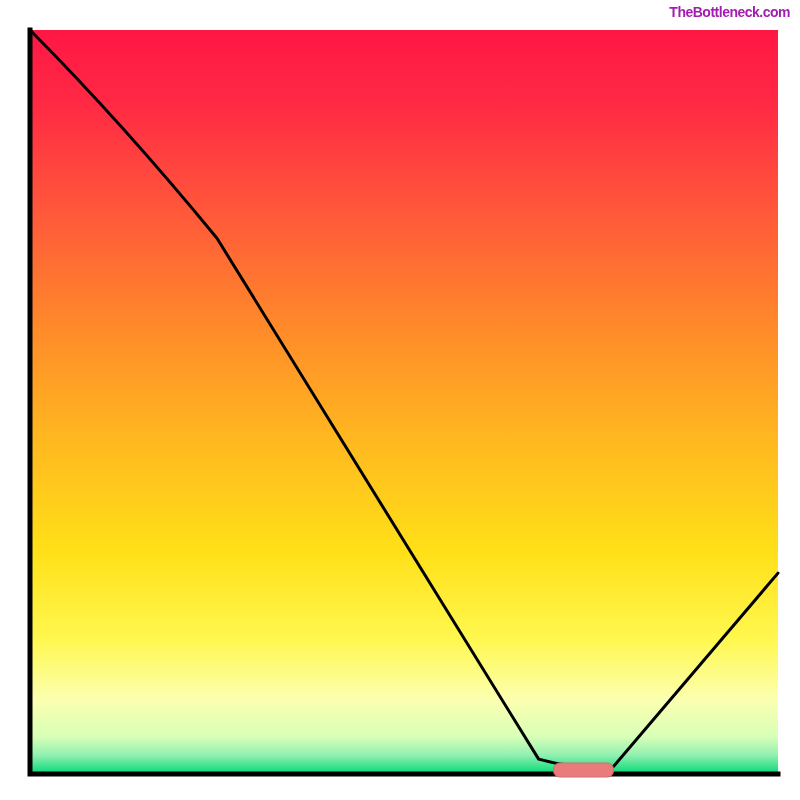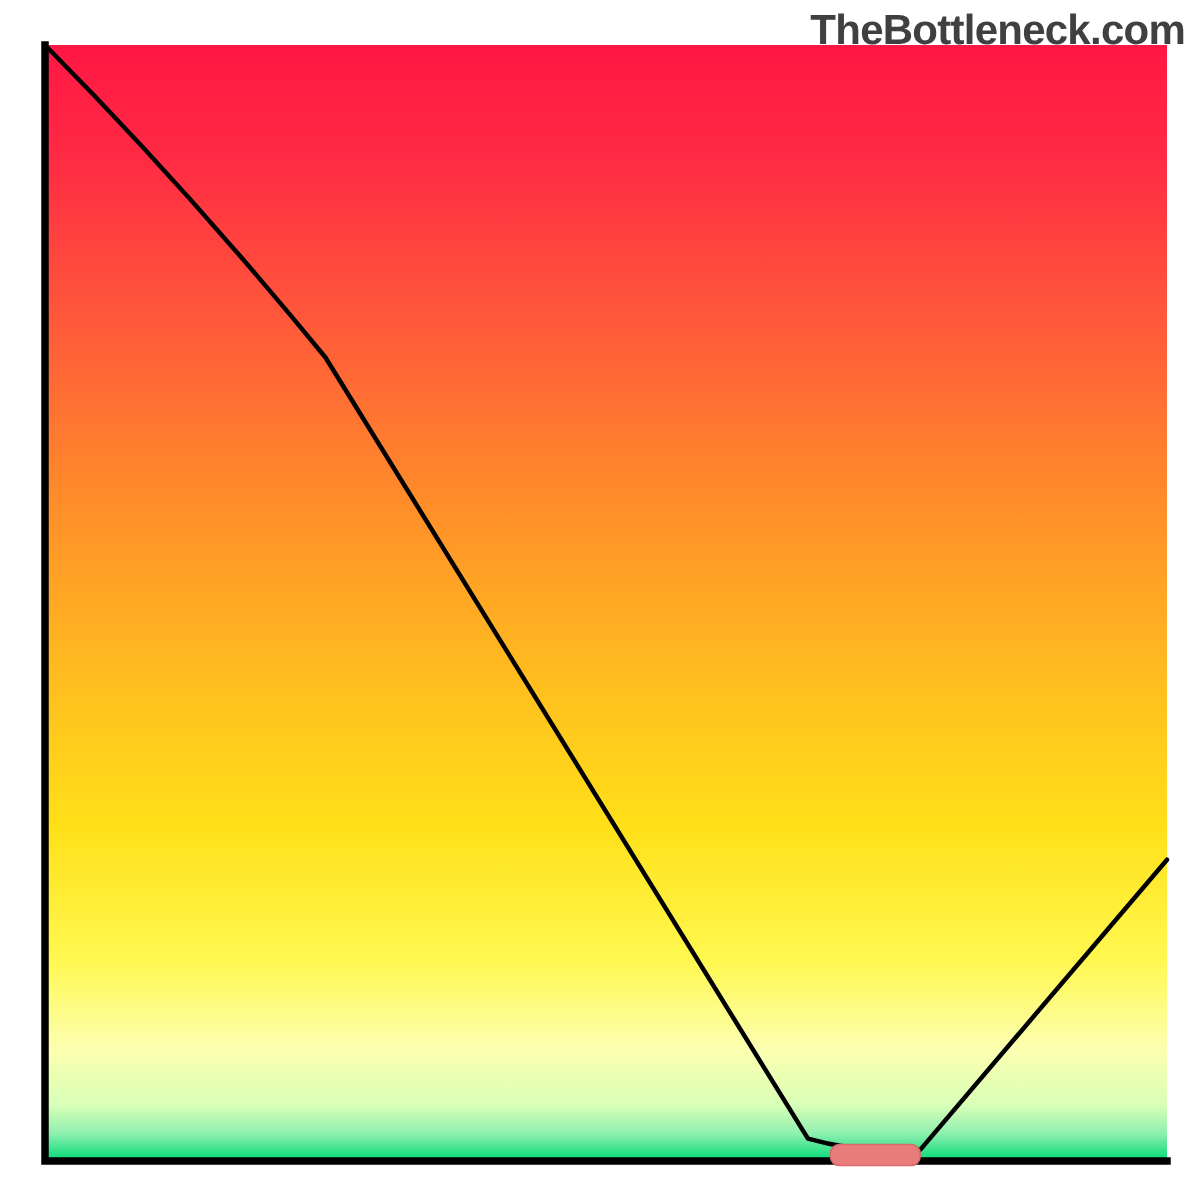--- a/index.html
+++ b/index.html
@@ -12,23 +12,23 @@
   }
   .container {
     position: relative;
     width: 800px;
     height: 800px;
   }
   .watermark {
     position: absolute;
     top: 4px;
     right: 10px;
-    font-size: 28px;
+    font-size: 14px;
     font-weight: bold;
-    color: #404040;
+    color: #a21caf;
     letter-spacing: -0.5px;
   }
   svg {
     display: block;
   }
 </style>
 </head>
 <body>
 <div class="container">
 

